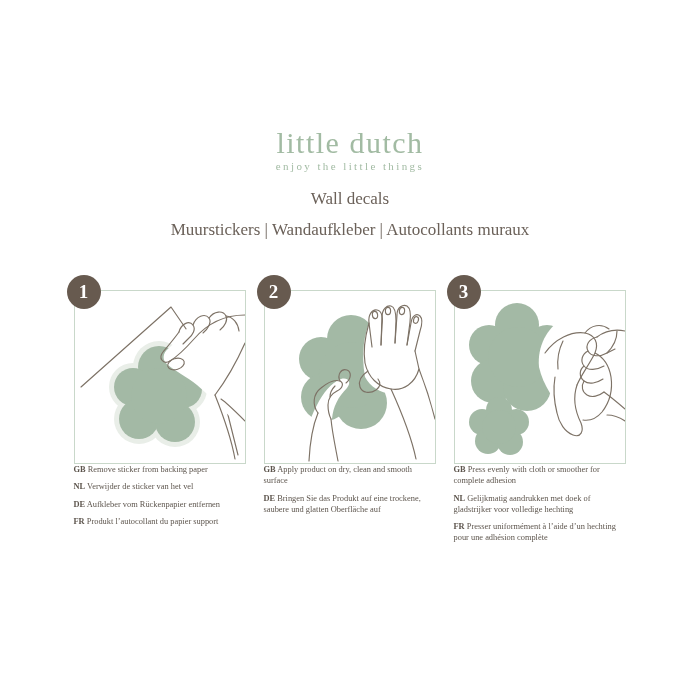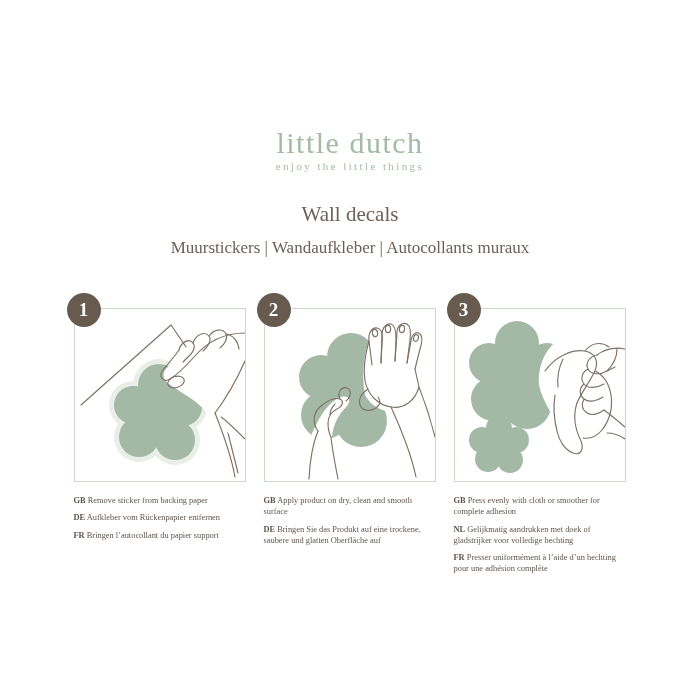--- a/index.html
+++ b/index.html
@@ -1,31 +1,31 @@
 <!DOCTYPE html>
 <html style="--sage: #a3b9a5; --sage-shadow: #e9eee8; --logo-green: #a2bba3; --heading: #6b6159; --ink: #5d554d; --line: #7d7266; --circle-bg: #675a4f; --panel-border: #c9d8ca;"><head>
 <meta charset="utf-8">
 <style>
   html,body{margin:0;padding:0;background:#fff;}
   .page{width:700px;height:700px;background:#fff;position:relative;overflow:hidden;
         font-family:Liberation Serif, serif;}
   .header{text-align:center;padding-top:126px;}
   .logo{font-size:30px;color:var(--logo-green);letter-spacing:1.5px;font-weight:400;}
   .tagline{font-size:11px;letter-spacing:2.4px;color:var(--logo-green);}
-  .title{font-size:21px;color:var(--heading);font-weight:400;margin:30px 0 0;}
+  .title{font-size:17px;color:var(--heading);font-weight:400;margin:17px 0 0;}
   .subtitle{font-size:17px;color:var(--heading);font-weight:400;margin:11px 0 0;}
   .steps-row{display:flex;justify-content:center;gap:17px;margin-top:50px;}
   .step{width:173px;flex:0 0 auto;}
   .panel{position:relative;width:172px;height:174px;border:1px solid var(--panel-border);
          box-sizing:border-box;background:#fff;}
   .step-number{position:absolute;left:-8px;top:-16px;width:34px;height:34px;border-radius:50%;
                background:var(--circle-bg);color:#fff;font-weight:bold;font-size:19px;
                display:flex;align-items:center;justify-content:center;}
   .panel svg{display:block;width:170px;height:172px;}
-  .instructions{margin-top:13px;width:198px;}
+  .instructions{width:198px;}
   .instruction{margin:0 0 6px;font-size:8.4px;line-height:1.34;color:var(--ink);white-space:pre;}
   .instruction b{font-weight:bold;}
   .fill-sage{fill:var(--sage);}
   .fill-shadow{fill:var(--sage-shadow);}
   .fill-white{fill:#fff;}
   .stroke-line{stroke:var(--line);fill:none;stroke-width:1.15;stroke-linecap:round;stroke-linejoin:round;}
 </style>
 </head>
 <body>
 
@@ -74,22 +74,23 @@
             <path class="stroke-line" d="M151 25 C158 26 163 32 164 40"></path>
             <path class="stroke-line" d="M170 52 C162 70 152 88 140 104"></path>
             <path class="stroke-line" d="M140 104 C148 124 156 146 160 168"></path>
             <path class="stroke-line" d="M170 130 C160 120 152 112 146 108"></path>
             <ellipse class="fill-white stroke-line" cx="101" cy="73" rx="8.5" ry="5.5" transform="rotate(-18 101 73)"></ellipse>
           </g>
         </svg>
       </div>
       <div class="instructions">
         <p class="instruction"><b>GB</b> <span>Remove sticker from backing paper</span></p>
+        <p class="instruction"><b>NL</b> <span>Verwijder de sticker van het vel</span></p>
         <p class="instruction"><b>DE</b> <span>Aufkleber vom Rückenpapier entfernen</span></p>
-        <p class="instruction"><b>FR</b> <span>Bringen l’autocollant du papier support</span></p>
+        <p class="instruction"><b>FR</b> <span>Produkt l’autocollant du papier support</span></p>
       </div>
     </div>
 
     <div class="step">
       <div class="panel">
         <div class="step-number">2</div>
         <svg viewBox="0 0 170 172">
           <g>
             <circle class="fill-sage" cx="86" cy="48" r="24"></circle>
             <circle class="fill-sage" cx="56" cy="68" r="22"></circle>

